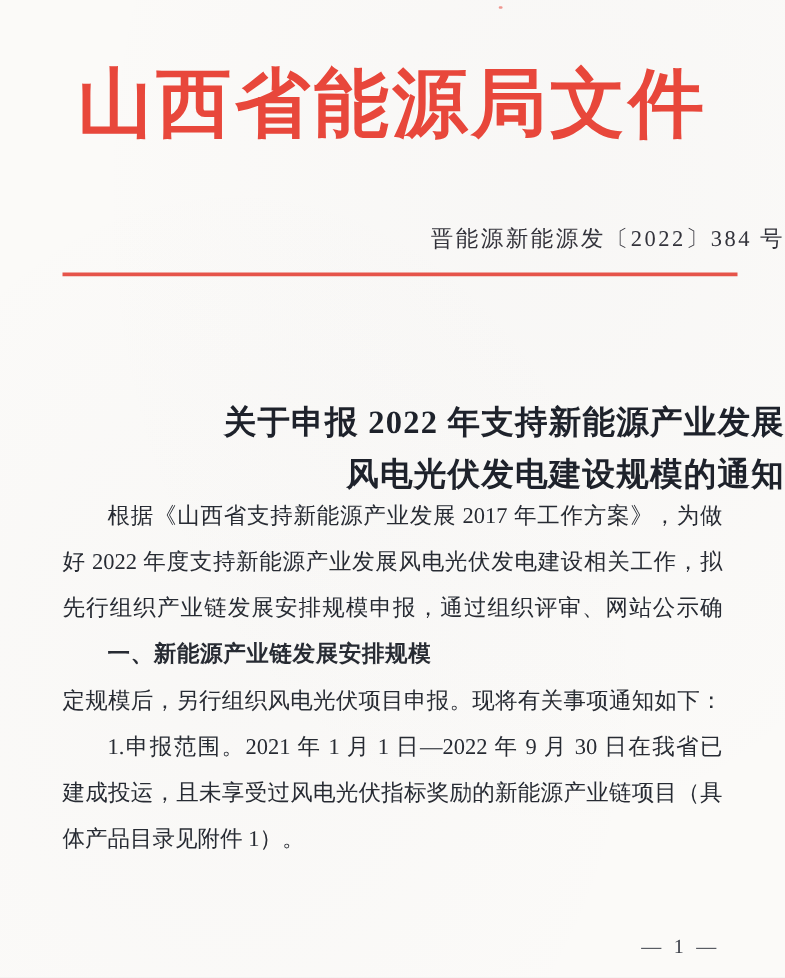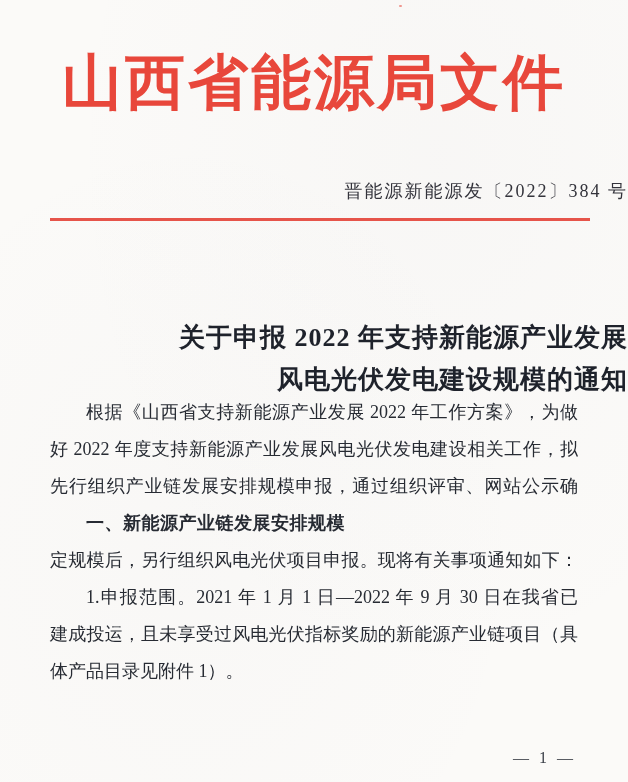--- a/index.html
+++ b/index.html
@@ -88,21 +88,21 @@
 
   <div class="red-rule"></div>
 
   <div class="doc-title">
     <div>关于申报 2022 年支持新能源产业发展</div>
     <div>风电光伏发电建设规模的通知</div>
   </div>
 
   <div class="body-text">
 
-    <div class="bodyline j ind">根据《山西省支持新能源产业发展 2022 年工作方案》，为做</div>
+    <div class="bodyline j ind">根据《山西省支持新能源产业发展 2017 年工作方案》，为做</div>
     <div class="bodyline j">好 2022 年度支持新能源产业发展风电光伏发电建设相关工作，拟</div>
     <div class="bodyline j">先行组织产业链发展安排规模申报，通过组织评审、网站公示确</div>
     <div class="bodyline ind section-heading">一、新能源产业链发展安排规模</div>
 
     <div class="bodyline j">定规模后，另行组织风电光伏项目申报。现将有关事项通知如下：</div>
 
     <div class="bodyline j ind">
       <span class="bold">1.申报范围。</span><span>2021 年 1 月 1 日—2022 年 9 月 30 日在我省已</span>
     </div>
     <div class="bodyline j">建成投运，且未享受过风电光伏指标奖励的新能源产业链项目（具</div>

